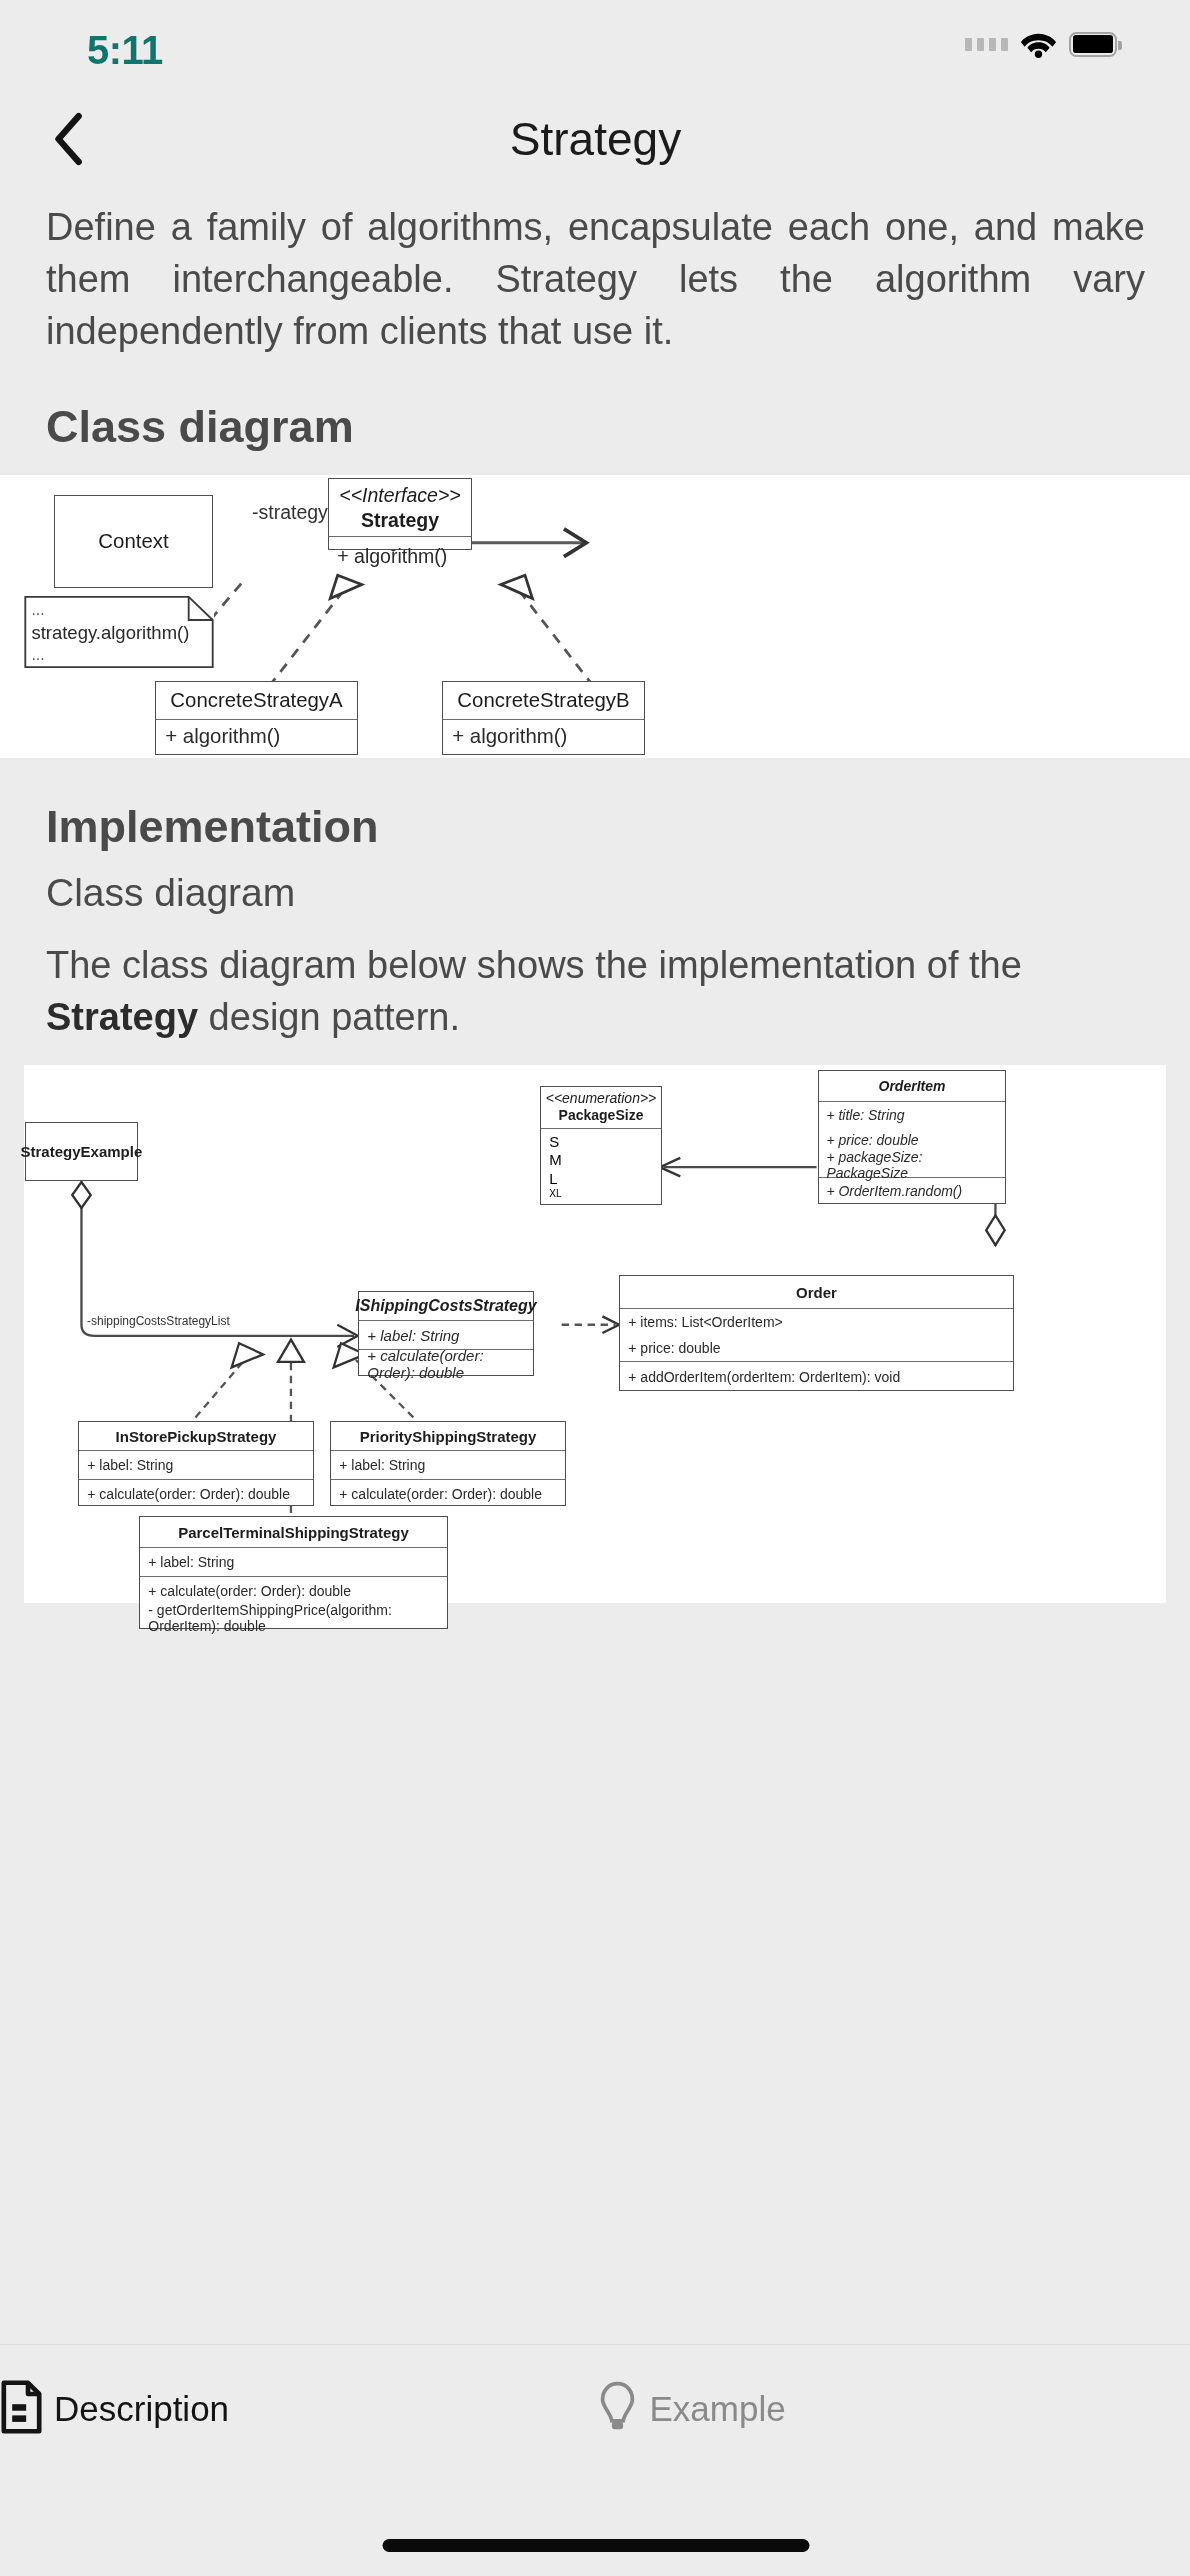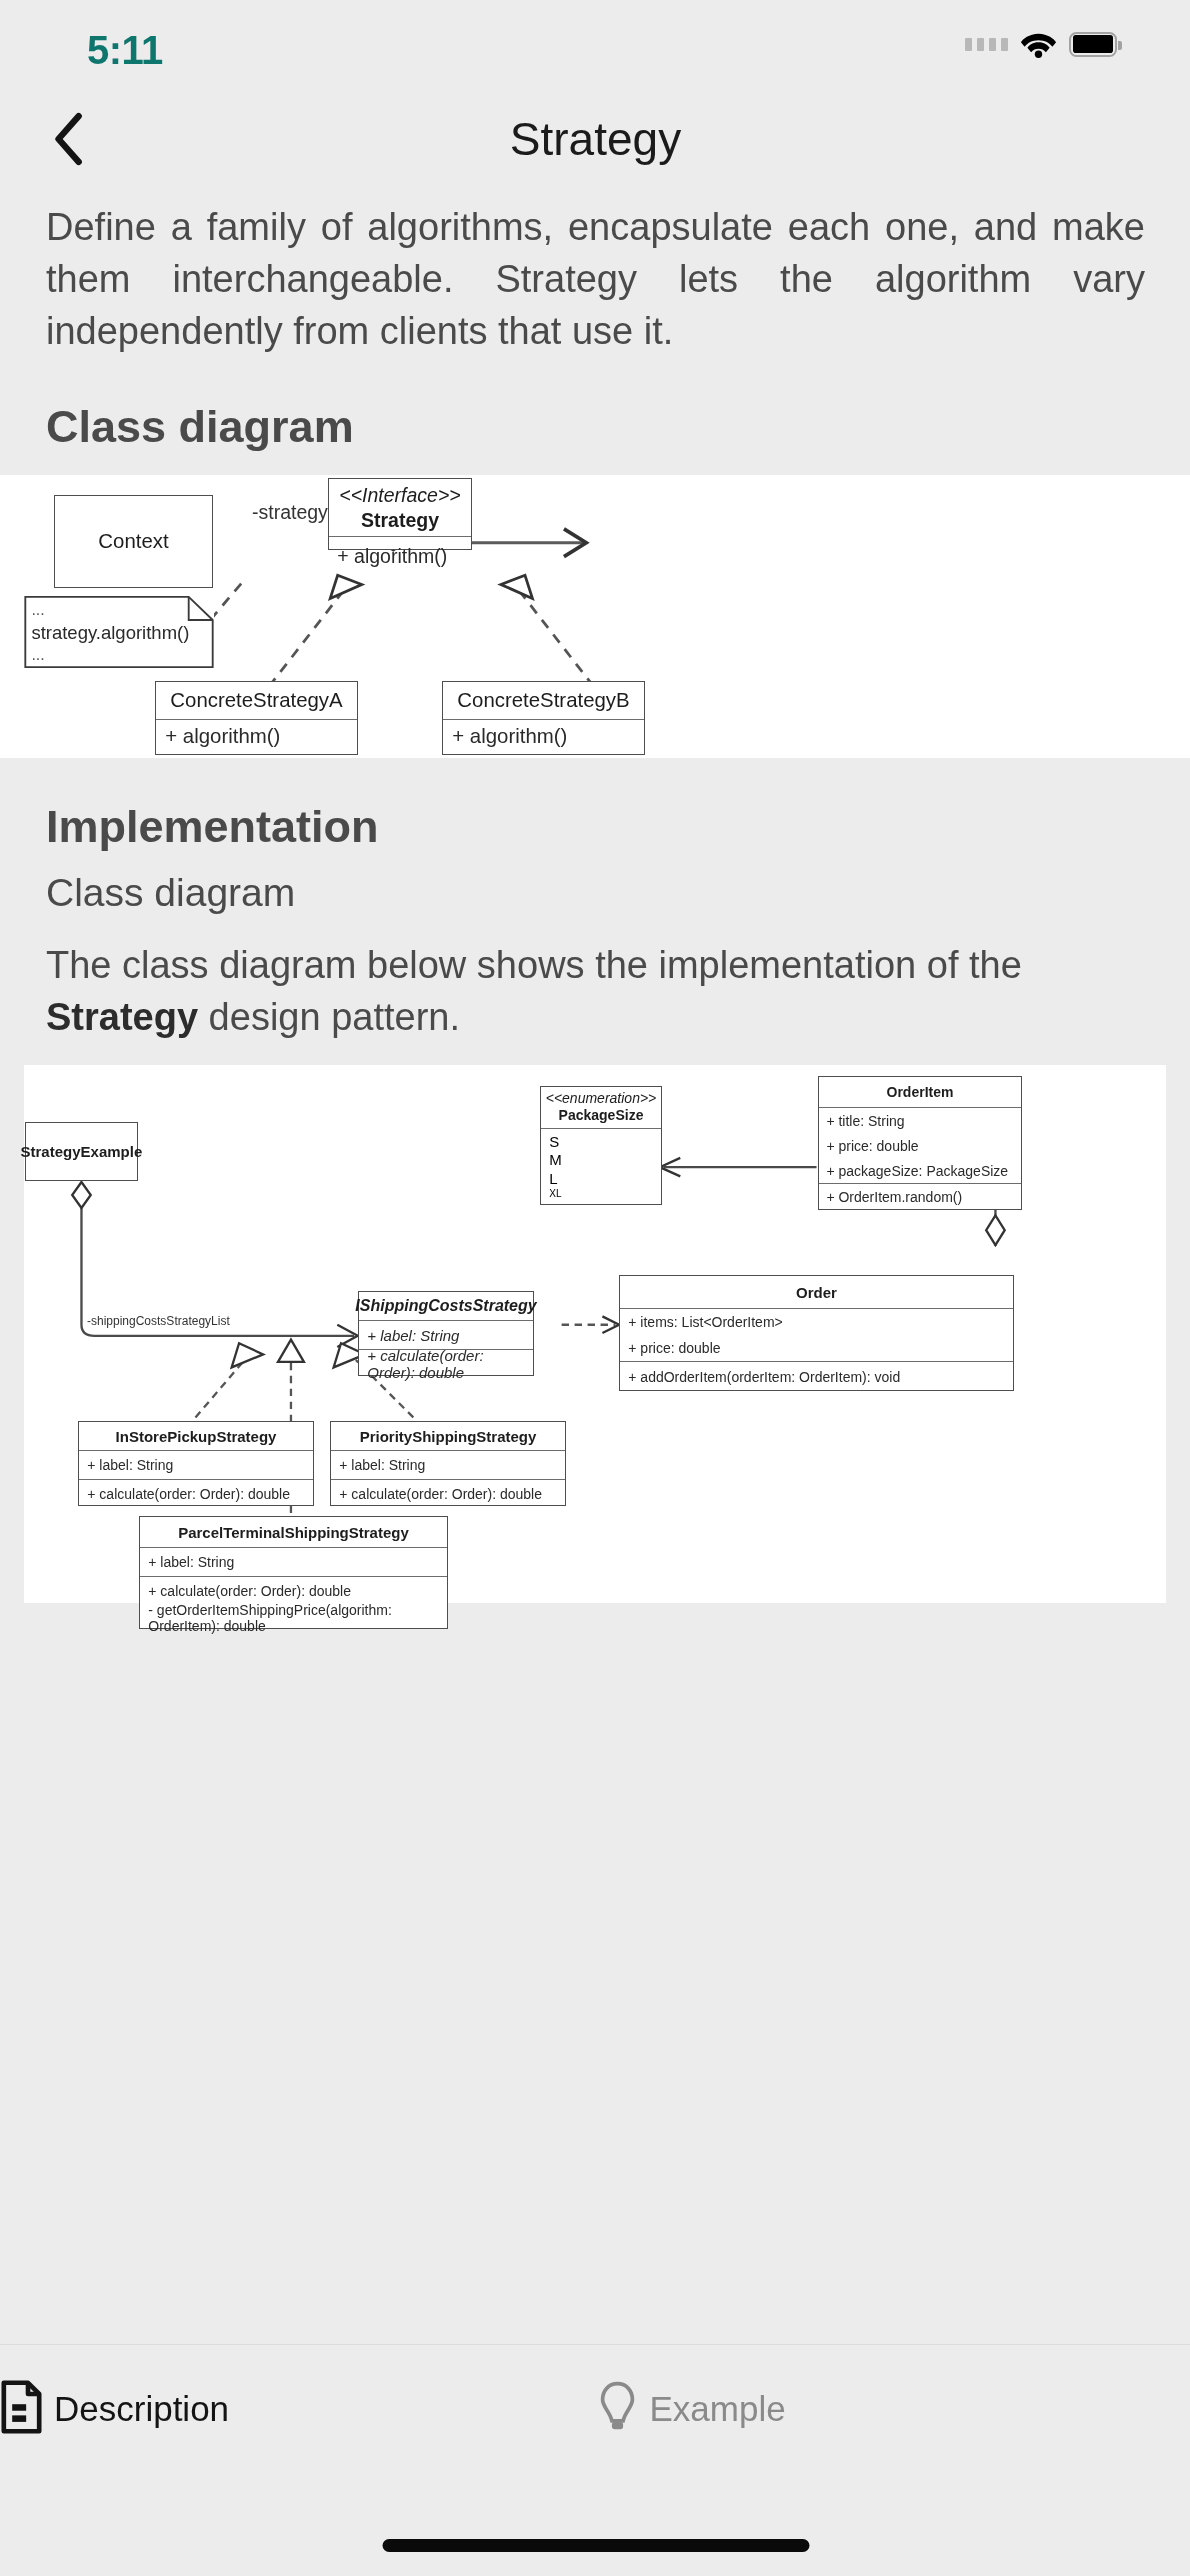--- a/index.html
+++ b/index.html
@@ -218,21 +218,21 @@
           <span>PackageSize</span>
         </div>
         <div class="sep" style="padding:4.6px 0 0 8.3px;">
           <div style="font-size:15px; line-height:1.22;">S</div>
           <div style="font-size:15px; line-height:1.22;">M</div>
           <div style="font-size:15px; line-height:1.22;">L</div>
           <div style="font-size:10px; line-height:1.22;">XL</div>
         </div>
       </div>
 
-      <div class="uml" style="left:794px; top:11px; width:204px; height:134px;">
+      <div class="uml" style="left:794px; top:5px; width:188px; height:134px;font-style:italic;">
         <div class="hd" style="height:30px; font-size:14px;">
           <span>OrderItem</span>
         </div>
         <div class="sep">
           <div class="row" style="height:25px; padding-left:7.4px; font-size:14px;">+ title: String</div>
           <div class="row" style="height:25px; padding-left:7.4px; font-size:14px;">+ price: double</div>
           <div class="row" style="height:25px; padding-left:7.4px; font-size:14px;">+ packageSize: PackageSize</div>
         </div>
         <div class="sep">
           <div class="row" style="height:26px; padding-left:7.4px; font-size:14px;">+ OrderItem.random()</div>

